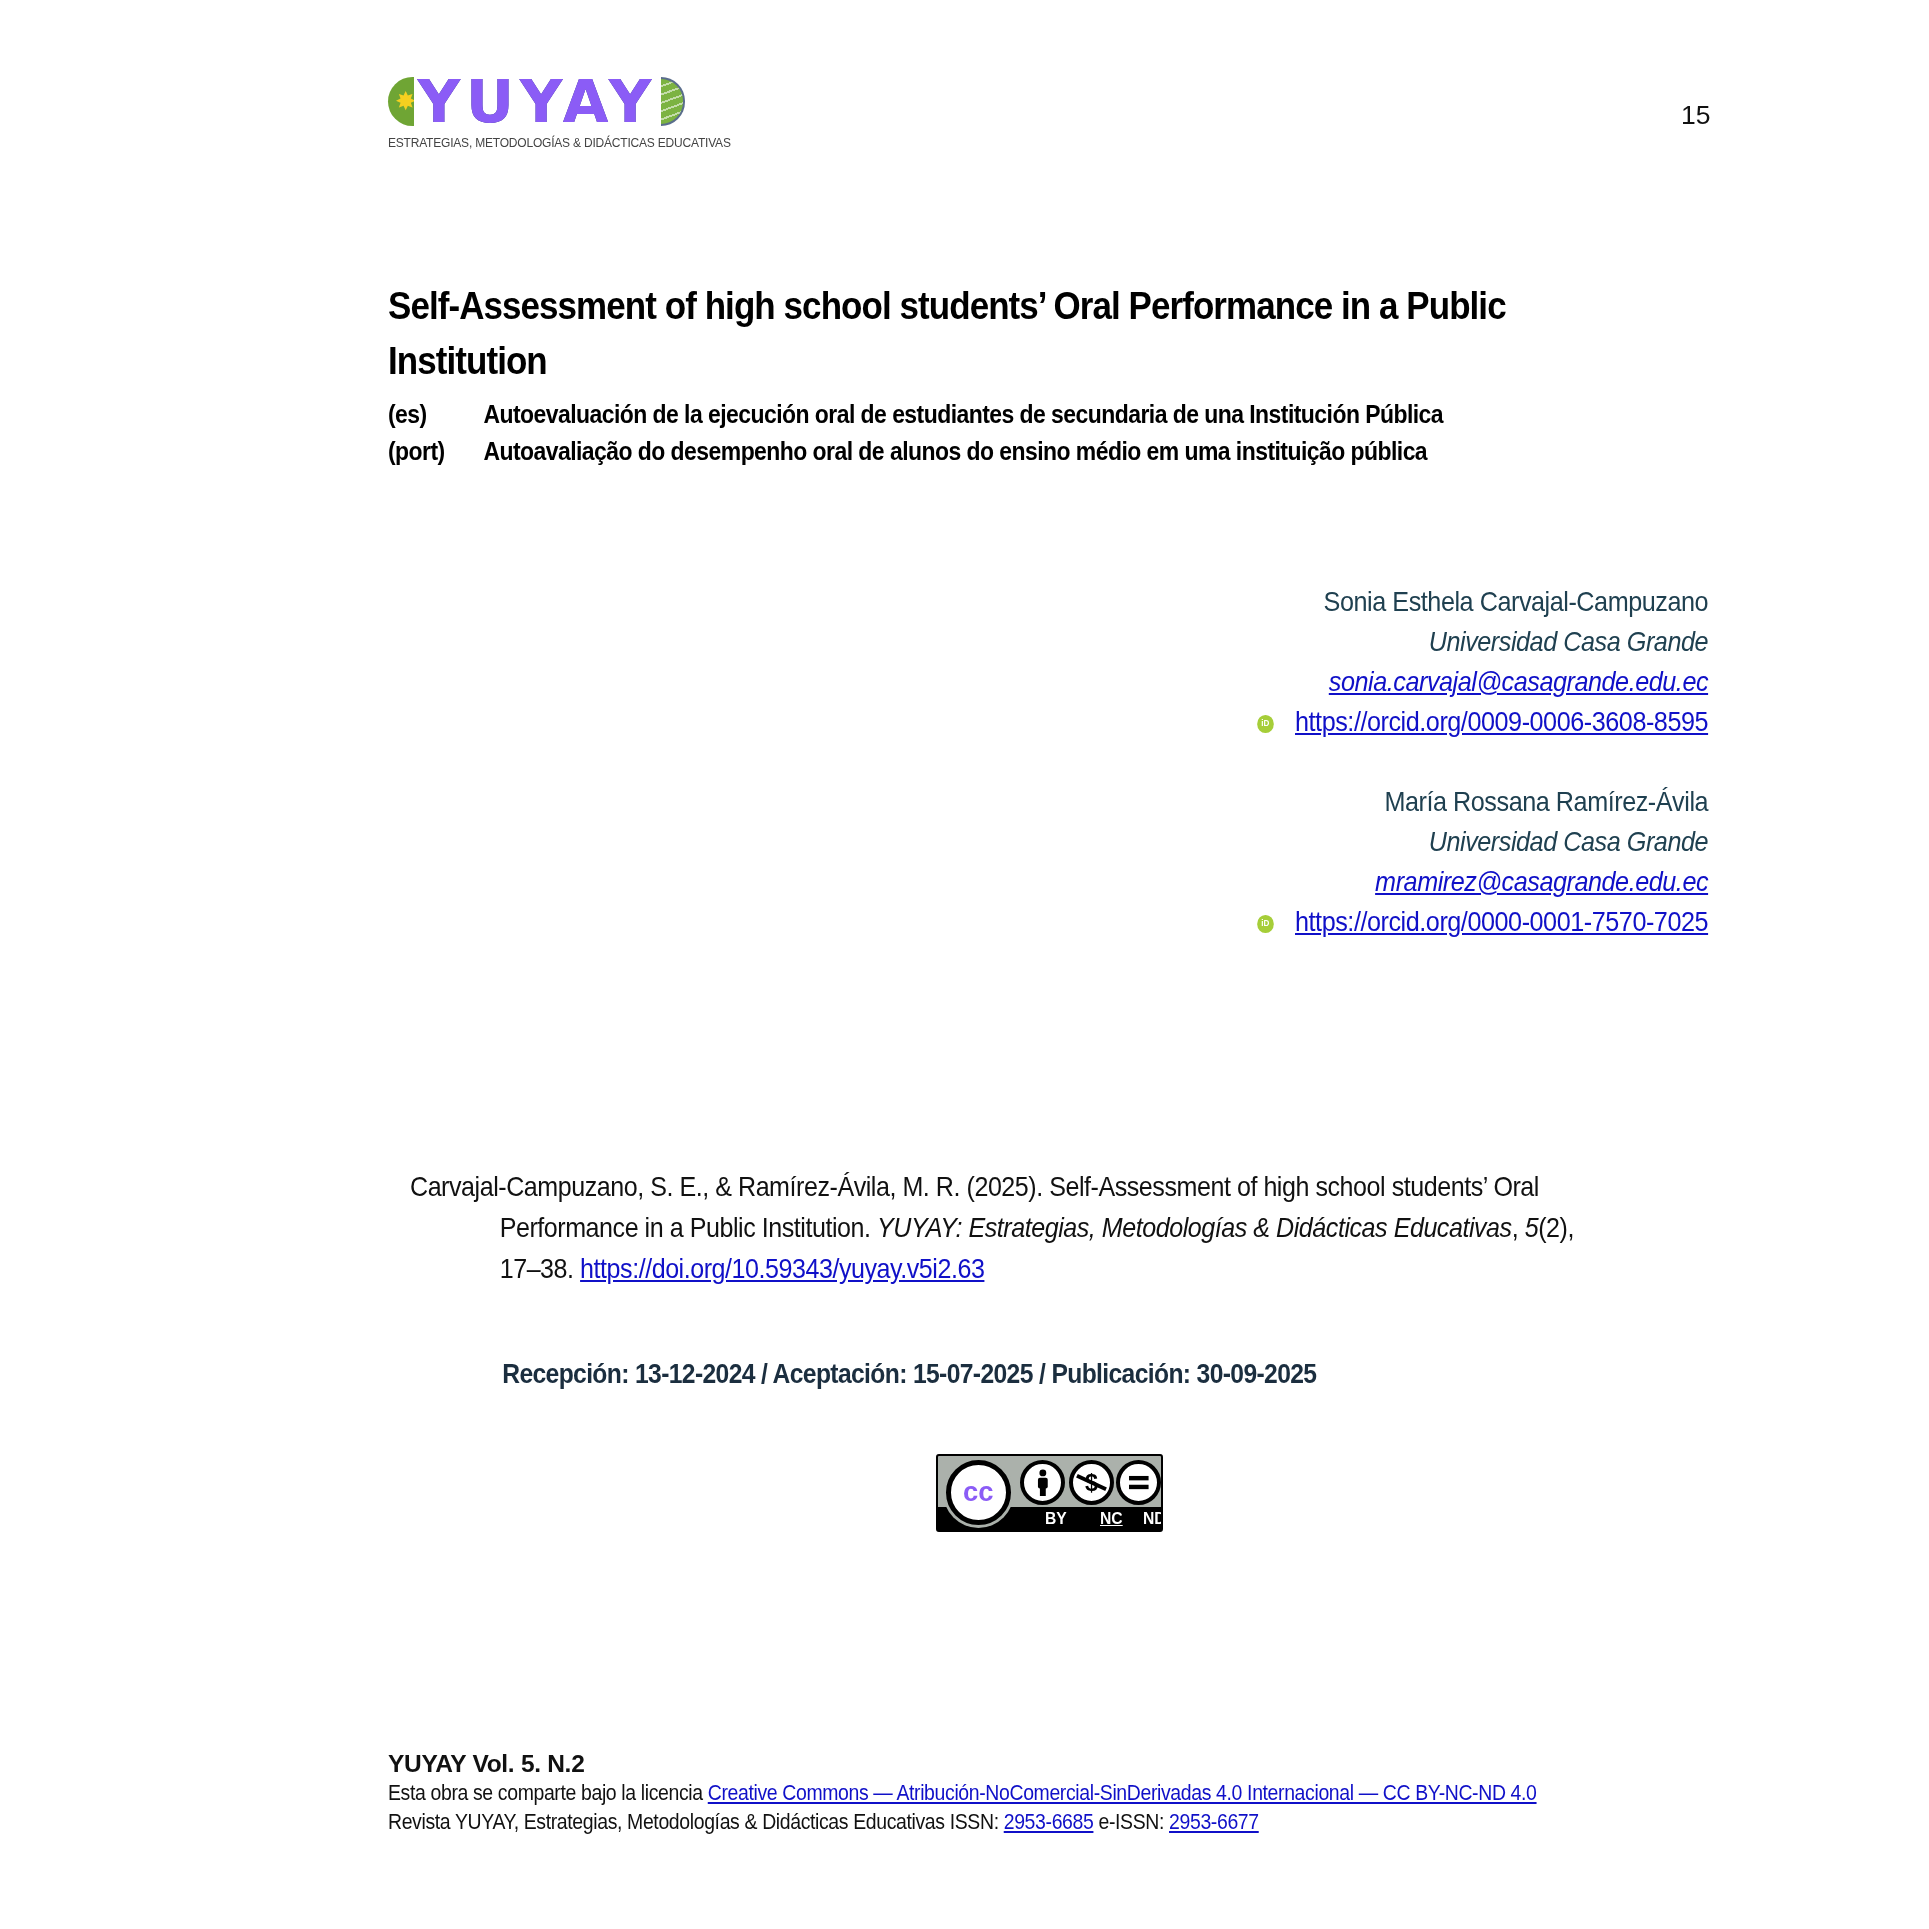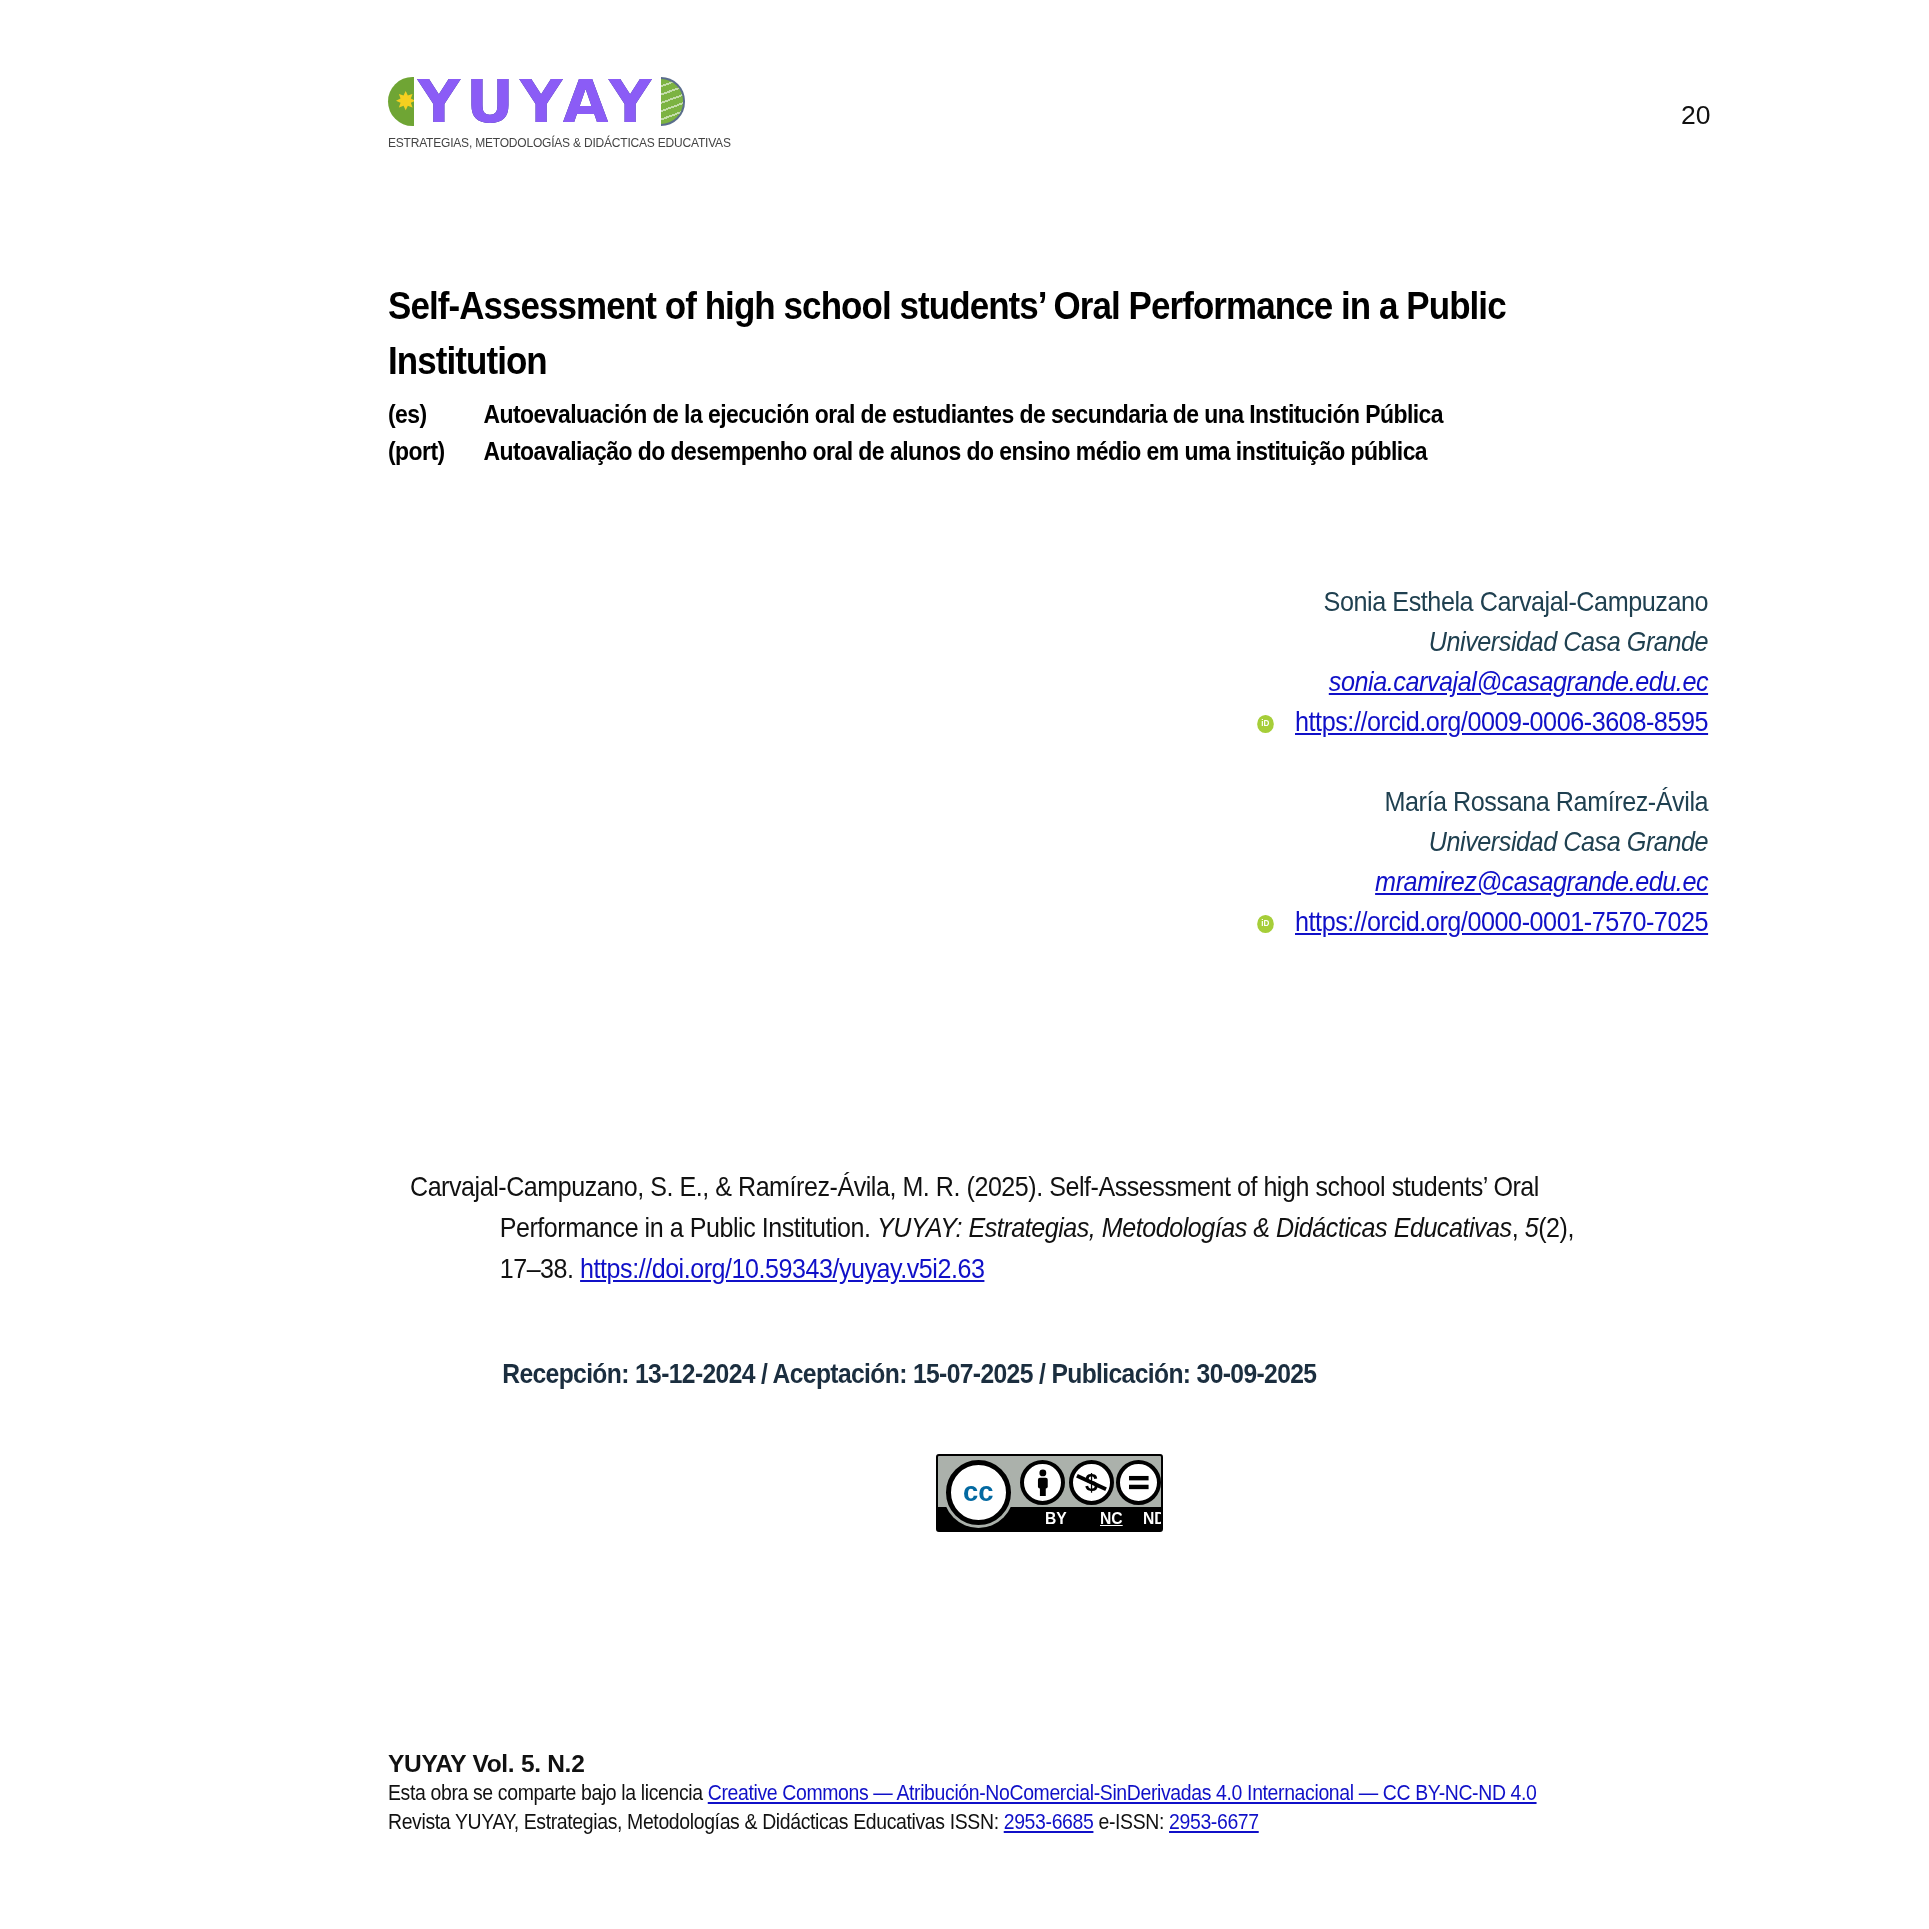--- a/index.html
+++ b/index.html
@@ -45,21 +45,21 @@
   .cit-indent { padding-left:98px; }
   .doi-link { color:#1010c8; text-decoration:underline; }
 
   #dates { left:0; width:1819px; top:1358px; text-align:center; font-size:27.4px; font-weight:bold; color:#1b2e3f;
            letter-spacing:-0.7px; }
   #dates span { display:inline-block; transform:scaleX(0.9); }
 
   #cc-badge { left:936px; top:1454px; width:227px; height:78px; background:#000; border:2px solid #000; box-sizing:border-box; border-radius:2.9px; overflow:hidden; }
   #cc-badge .top { position:absolute; left:0; top:0; right:0; height:51px; background:#abb1ab; }
   .cc-circle { position:absolute; border-radius:50%; background:#fff; border:4.9px solid #000; box-sizing:border-box;
-               display:flex; align-items:center; justify-content:center; font-weight:bold; color:#0369a1;text-align:center; }
+               display:flex; align-items:center; justify-content:center; font-weight:bold; color:#8b5cf6;text-align:center; }
   #cc-main { left:7.8px; top:3.9px; width:65px; height:65px; font-size:27.4px; border-width:5.9px; box-shadow:0 0 0 2.9px #abb1ab; }
   .cc-small { width:45px; height:45px; top:3.9px; font-size:21.6px; }
   .cc-label { position:absolute; bottom:2px; color:#fff; font-weight:bold; font-size:15.7px;margin-left:20px; }
 
   #footer { left:388px; top:1750px; }
   #footer-vol { font-size:24.5px; font-weight:bold; color:#111; letter-spacing:-0.3px; }
   .footer-line { font-size:21.6px; color:#111; line-height:29px; white-space:nowrap; letter-spacing:-0.4px;
                  transform:scaleX(0.9); transform-origin:left; }
   .footer-link { color:#1010c8; text-decoration:underline; }
 </style>
@@ -72,21 +72,21 @@
         <span class="star">✸</span>
       </div>
     <span class="logo-word">YUYAY</span>
     <div class="logo-half right">
         <span class="rays"></span>
       </div>
   </div>
   <div class="logo-sub">ESTRATEGIAS, METODOLOGÍAS &amp; DIDÁCTICAS EDUCATIVAS</div>
 </div>
 
-<div id="page-number" class="abs">20</div>
+<div id="page-number" class="abs">15</div>
 
 <div id="title" class="abs">Self-Assessment of high school students’ Oral Performance in a Public Institution</div>
 
 <div class="trans-row" style="top:400px;">
   <span class="lang">(es)</span><span>Autoevaluación de la ejecución oral de estudiantes de secundaria de una Institución Pública</span>
 </div>
 <div class="trans-row" style="top:437px;">
   <span class="lang">(port)</span><span>Autoavaliação do desempenho oral de alunos do ensino médio em uma instituição pública</span>
 </div>
 

